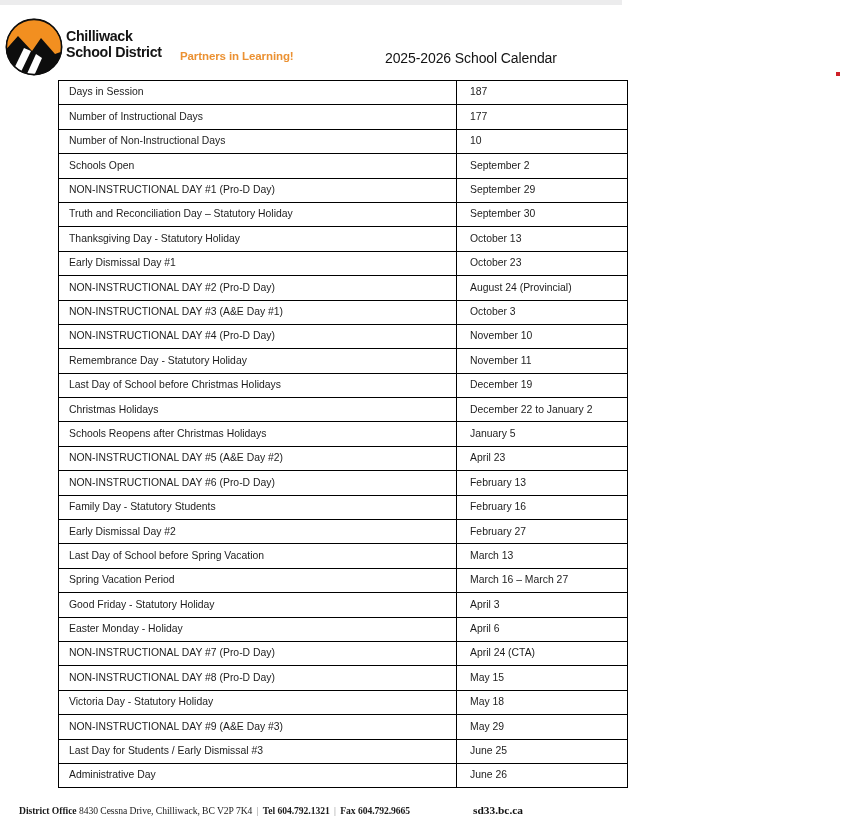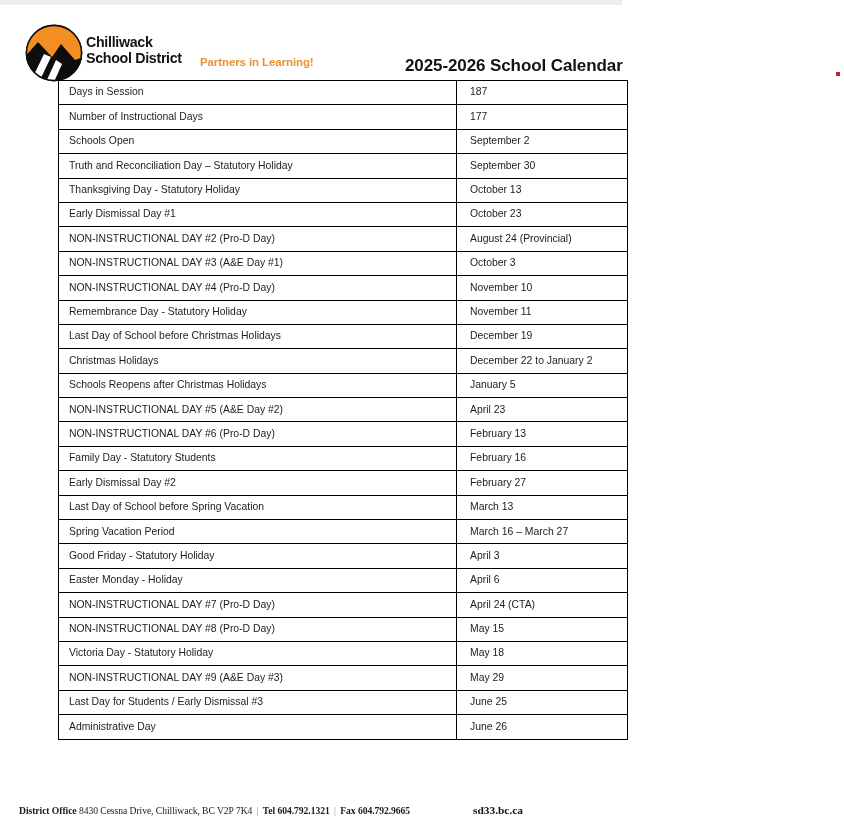--- a/index.html
+++ b/index.html
@@ -23,24 +23,23 @@
     top: 0;
     width: 622px;
     height: 5px;
     background: #ececed;
   }
 
   
   .page-header {
     position: absolute;
     left: 0;
-    top: 12px;
+    top: 6px;
     width: 622px;
     height: 72px;
-    margin-left: 20px;
   }
 
   .logo-mark {
     position: absolute;
     left: 5px;
     top: 12px;
     width: 58px;
     height: 58px;
   }
   .logo-mark svg { display: block; }
@@ -71,22 +70,22 @@
     font-weight: bold;
     letter-spacing: -0.1px;
     white-space: nowrap;
   }
 
   .doc-title {
     position: absolute;
     left: 385px;
     top: 44px;
     color: #131313;
-    font-size: 17px;
-    font-weight: bold;
+    font-size: 14px;
+    font-weight: normal;
     letter-spacing: -0.1px;
     white-space: nowrap;
   }
 
   
   .cal-table-wrap {
     position: absolute;
     left: 58px;
     top: 80px;
     width: 545px;
@@ -191,22 +190,30 @@
     <tbody>
         <tr>
           <td class="col-event">Days in Session</td>
           <td class="col-date">187</td>
         </tr>
         <tr>
           <td class="col-event">Number of Instructional Days</td>
           <td class="col-date">177</td>
         </tr>
         <tr>
+          <td class="col-event">Number of Non-Instructional Days</td>
+          <td class="col-date">10</td>
+        </tr>
+        <tr>
           <td class="col-event">Schools Open</td>
           <td class="col-date">September 2</td>
+        </tr>
+        <tr>
+          <td class="col-event">NON-INSTRUCTIONAL DAY #1 (Pro-D Day)</td>
+          <td class="col-date">September 29</td>
         </tr>
         <tr>
           <td class="col-event">Truth and Reconciliation Day – Statutory Holiday</td>
           <td class="col-date">September 30</td>
         </tr>
         <tr>
           <td class="col-event">Thanksgiving Day - Statutory Holiday</td>
           <td class="col-date">October 13</td>
         </tr>
         <tr>

